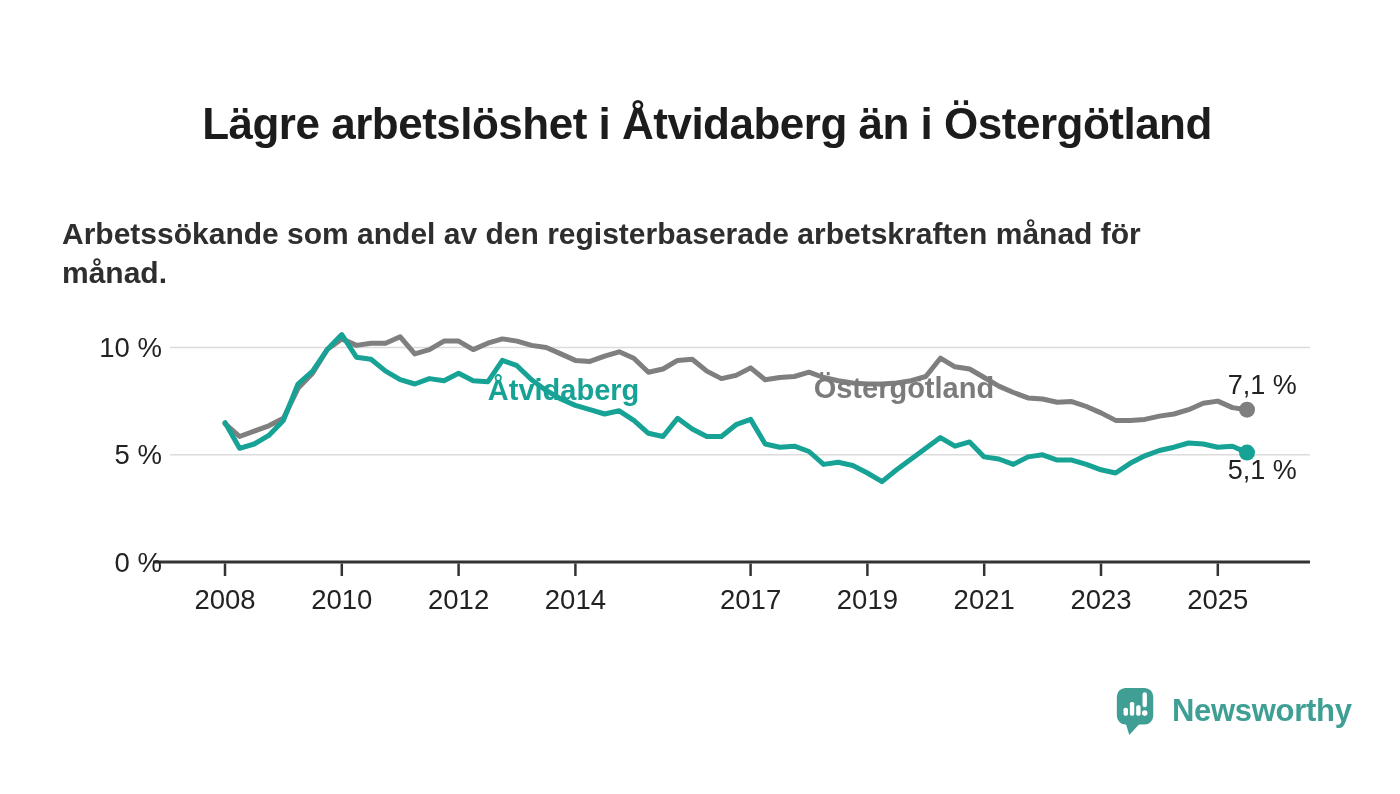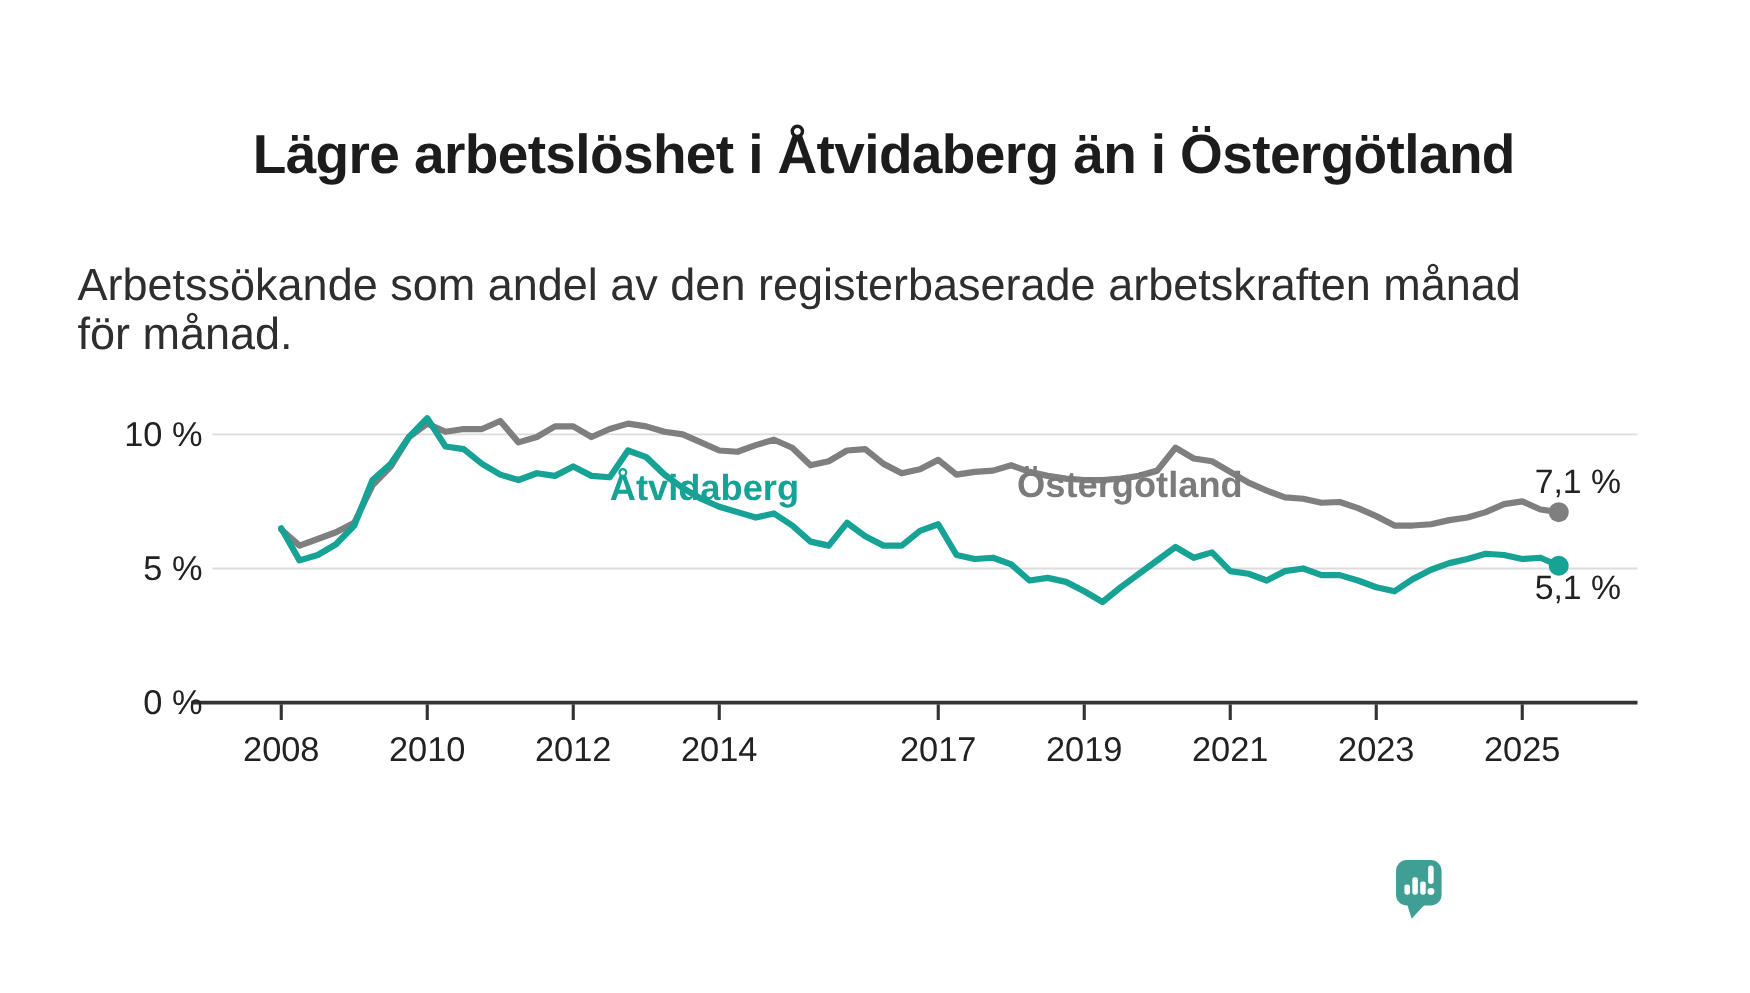--- a/index.html
+++ b/index.html
@@ -5,22 +5,22 @@
   html,body{margin:0;padding:0;}
   body{
     width:1400px;height:794px;position:relative;overflow:hidden;
     background:#ffffff;font-family:"Liberation Sans",sans-serif;
   }
   .title{
     position:absolute;left:62px;top:70px;width:1290px;
     font-size:44px;font-weight:700;color:#1c1c1c;letter-spacing:-0.5px;line-height:1.15;
   }
   .subtitle{
-    position:absolute;left:62px;top:172px;width:1175px;
-    font-size:36px;font-weight:400;color:#2e2e2e;line-height:39px;
+    position:absolute;left:62px;top:184px;width:1175px;
+    font-size:30px;font-weight:700;color:#2e2e2e;line-height:39px;
   }
   .chart-wrap{position:absolute;left:90px;top:315px;width:1250px;height:300px;}
   .brand{
     position:absolute;left:1113px;top:684px;height:54px;
     display:flex;align-items:center;gap:13px;
   }
   .brand-name{
     font-size:31px;font-weight:700;color:#3f9f95;letter-spacing:-0.3px;
   }
 </style>
@@ -74,13 +74,14 @@
       <polygon points="13,40 29,40 17,53" class="logo-fill" fill="#3f9f95"></polygon>
     </g>
     <g>
       <rect x="11" y="24.5" width="4.6" height="8.5" rx="1.8" fill="#ffffff"></rect>
       <rect x="17.6" y="18.5" width="4.6" height="14.5" rx="1.8" fill="#ffffff"></rect>
       <rect x="24.2" y="22" width="4.6" height="11" rx="1.8" fill="#ffffff"></rect>
       <rect x="30.8" y="8.5" width="4.6" height="15.5" rx="2.3" fill="#ffffff"></rect>
       <circle cx="33.1" cy="30.2" r="2.9" fill="#ffffff"></circle>
     </g>
   </svg>
+  <span class="brand-name" style="color: rgb(63, 159, 149);">Newsworthy</span>
 </div>
 
 </body></html>

